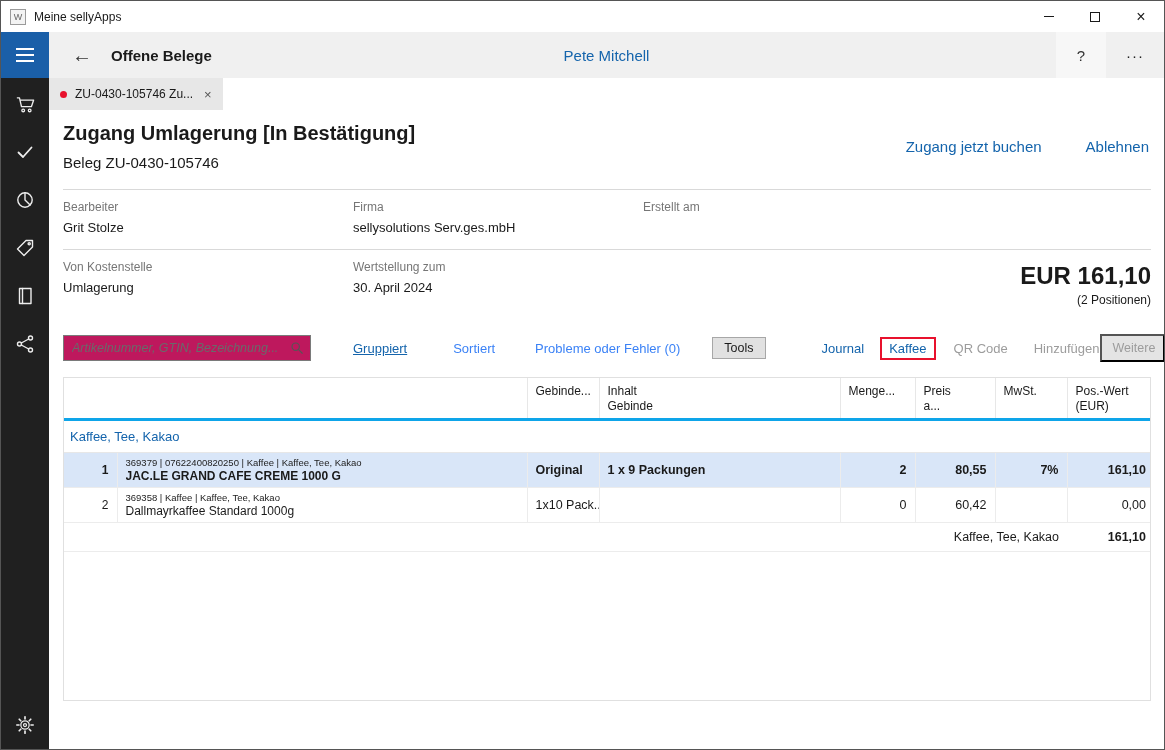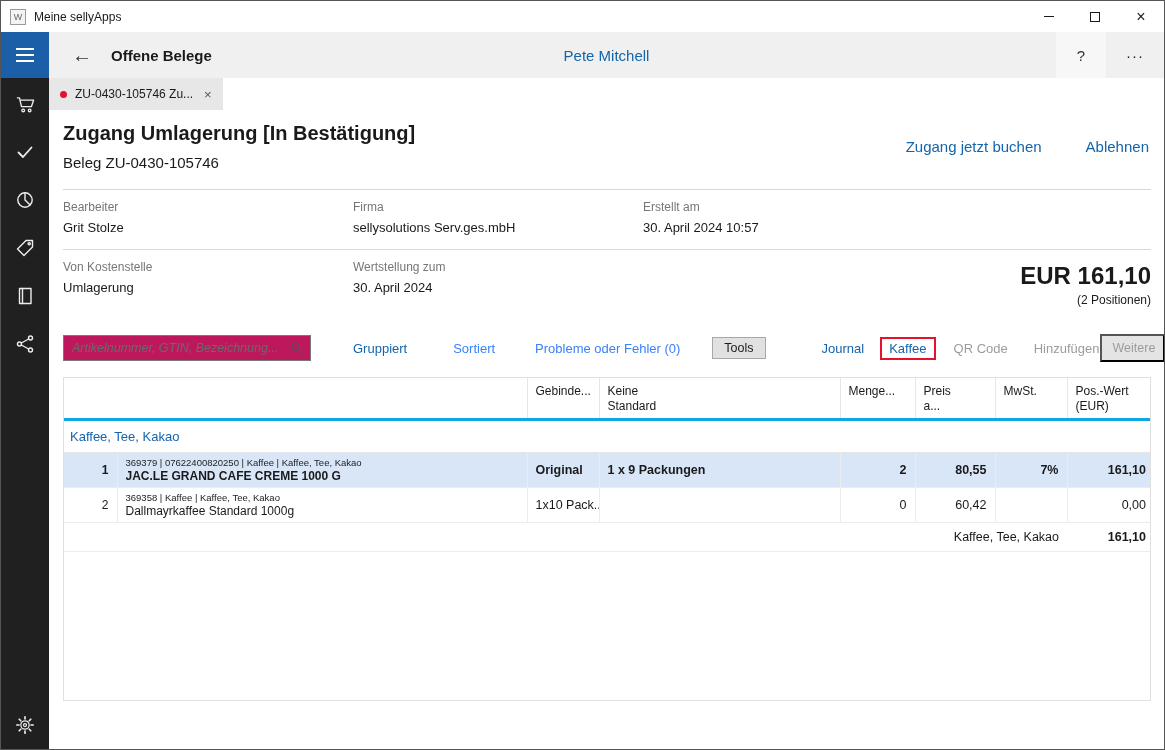--- a/index.html
+++ b/index.html
@@ -59,21 +59,21 @@
   .total-amount { font-size:24px; font-weight:bold; white-space:nowrap; }
   .total-positions { font-size:12px; margin-top:3px; }
 
   
   .toolbar { display:flex; align-items:center; margin-top:10px; height:34px; flex:0 0 auto; font-size:13px; white-space:nowrap; }
   .search { position:relative; width:248px; flex:0 0 248px; }
   .search input { width:100%; height:26px; border:1px solid #7a7a7a; padding:0 26px 0 8px; font-size:12.5px; font-family:inherit; background:#be185d; }
   .search input::placeholder { font-style:italic; color:#6a6a6a; }
   .search svg { position:absolute; right:7px; top:6px; width:14px; height:14px; }
   .tb-link { color:#1464ac; }
-  .u { }
+  .u { text-decoration:underline; }
   .tb-text { color:#3b82f6; }
   .tb-disabled { color:#9c9c9c; }
   .tools-btn { background:#e1e1e1; border:1px solid #a7a7a7; padding:3px 11px; font-size:12.5px; color:#1a1a1a; }
   .drucken-annotation { border:2px solid #e8112d; padding:2px 7px; }
   .weitere-btn { margin-left:auto; background:#e4e4e4; color:#9c9c9c; display:flex; align-items:center; gap:16px; padding:5px 8px 5px 11px; font-size:12.5px; }
   .ml42{margin-left:42px}.ml46{margin-left:46px}.ml40{margin-left:40px}.ml32{margin-left:32px}.ml56{margin-left:56px}.ml16{margin-left:16px}.ml18{margin-left:18px}.ml26{margin-left:26px}
 
   
   .table-wrap { border:1px solid #e0e0e0; margin-top:12px; flex:1; overflow:hidden; }
   table { width:100%; border-collapse:collapse; table-layout:fixed; font-size:12.5px; }
@@ -225,21 +225,20 @@
           <div class="info-cell">
             <div class="info-label">Bearbeiter</div>
             <div class="info-value">Grit Stolze</div>
           </div>
           <div class="info-cell">
             <div class="info-label">Firma</div>
             <div class="info-value">sellysolutions Serv.ges.mbH</div>
           </div>
           <div class="info-cell">
             <div class="info-label">Erstellt am</div>
-            <div class="info-value">30. April 2024 10:57</div>
           </div>
         </div>
 
         <div class="info-row">
           <div class="info-cell">
             <div class="info-label">Von Kostenstelle</div>
             <div class="info-value">Umlagerung</div>
           </div>
           <div class="info-cell">
             <div class="info-label">Wertstellung zum</div>
@@ -283,21 +282,21 @@
                 <col style="width:75px">
                 <col style="width:80px">
                 <col style="width:72px">
                 <col style="width:87px">
             </colgroup>
             <thead>
               <tr>
                 <th class="no-r"></th>
                 <th></th>
                 <th>Gebinde...</th>
-                <th><span>Keine</span><br><span>Standard</span></th>
+                <th><span>Inhalt</span><br><span>Gebinde</span></th>
                 <th>Menge...</th>
                 <th><span>Preis</span><br><span>a...</span></th>
                 <th>MwSt.</th>
                 <th><span>Pos.-Wert</span><br><span>(EUR)</span></th>
               </tr>
             </thead>
             <tbody>
               <tr class="group">
                 <td colspan="8">Kaffee, Tee, Kakao</td>
               </tr>

